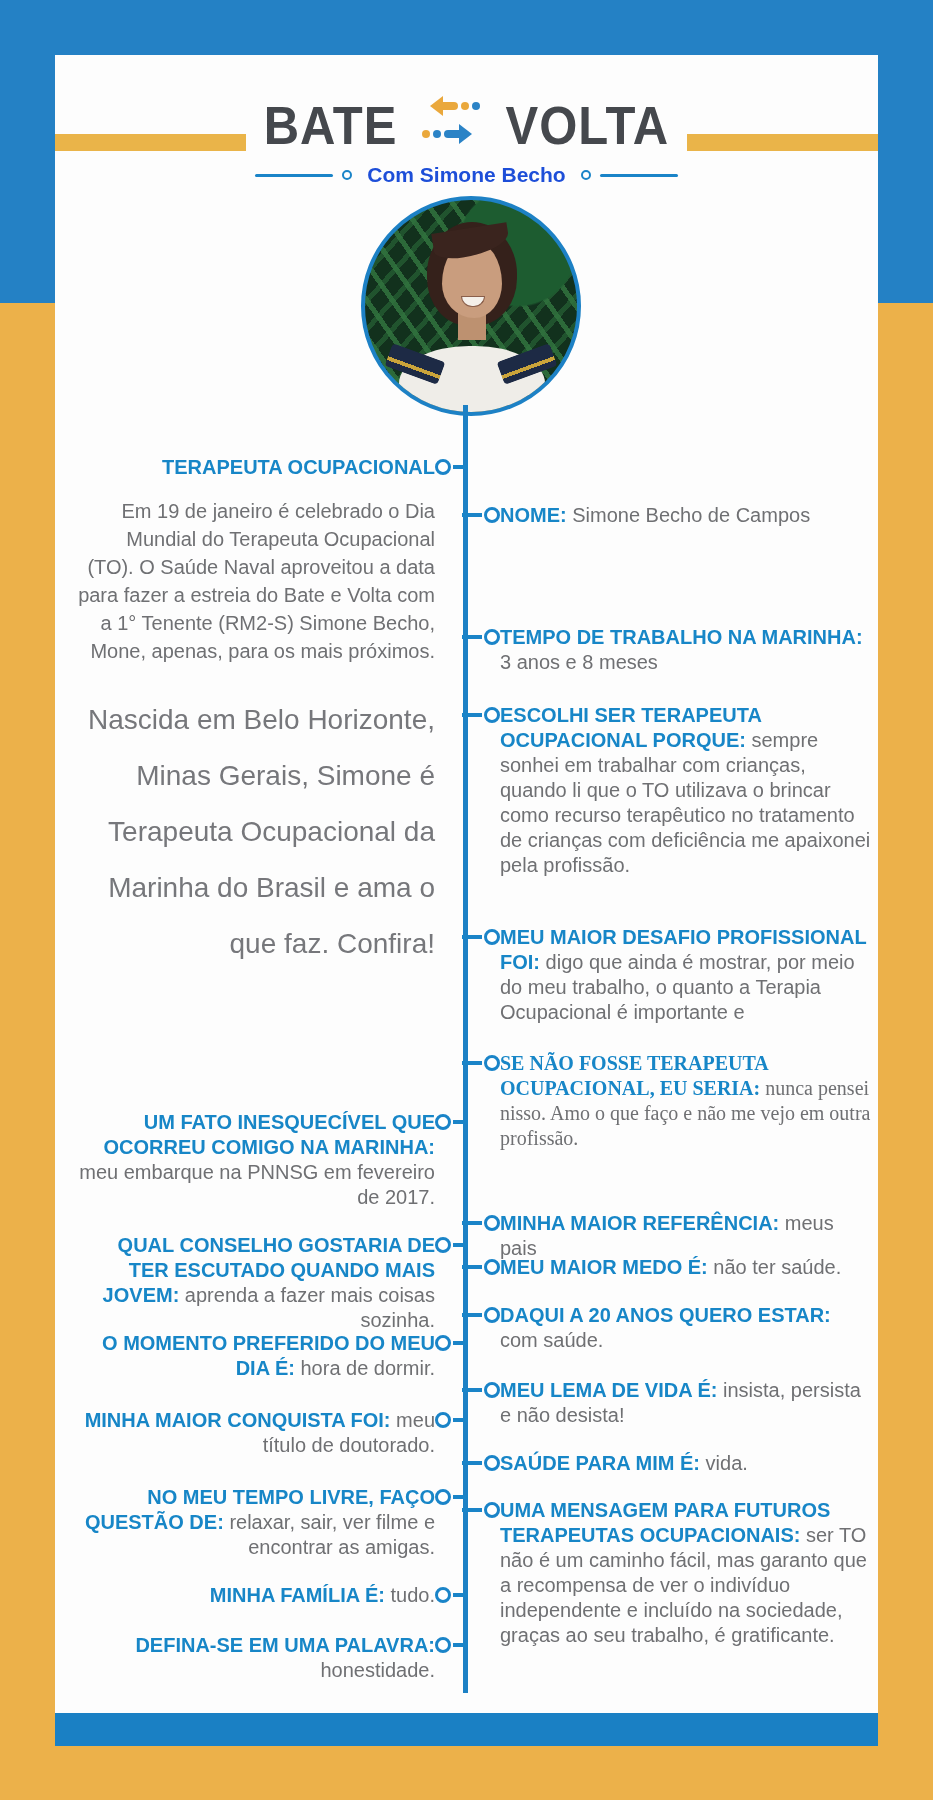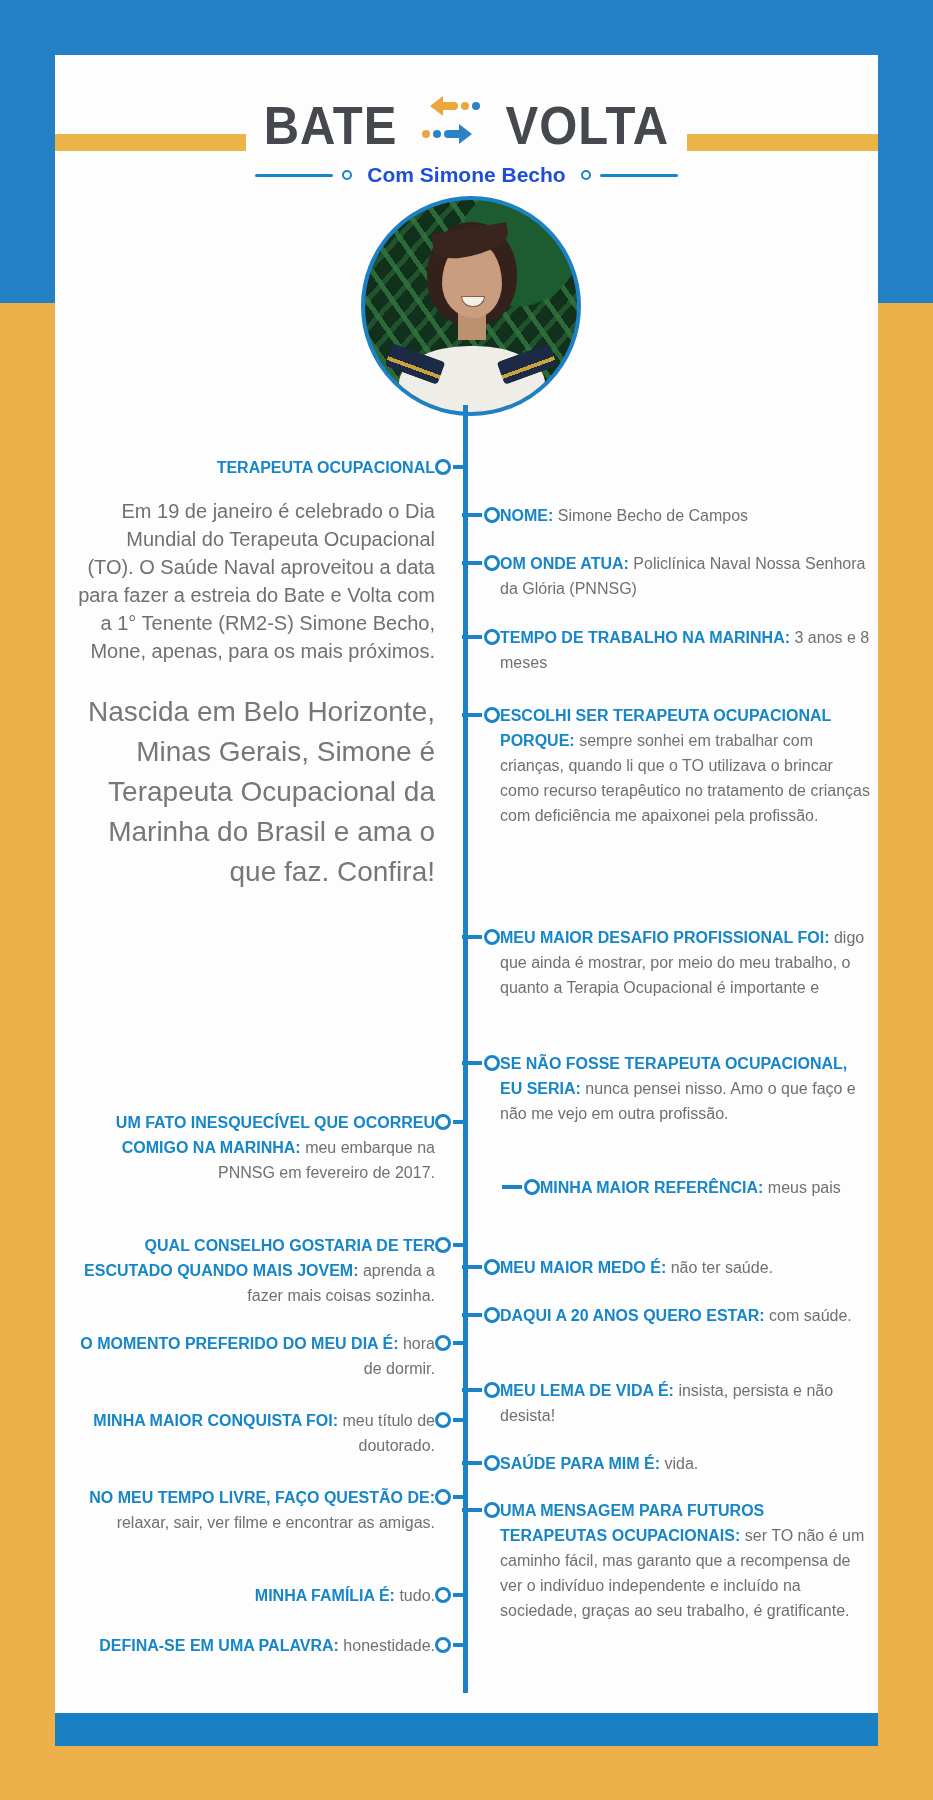--- a/index.html
+++ b/index.html
@@ -39,37 +39,37 @@
   .photo .ep.r{right:22px;bottom:36px;transform:rotate(-20deg);border-radius:4px;}
   .photo .neck{position:absolute;left:93px;top:110px;width:28px;height:30px;background:#bd9170;}
   .photo .hair{position:absolute;left:62px;top:22px;width:90px;height:104px;background:#35211b;border-radius:50% 50% 46% 46%;}
   .photo .face{position:absolute;left:77px;top:40px;width:60px;height:78px;background:#c99d7e;border-radius:50% 50% 46% 54% / 56% 56% 44% 44%;}
   .photo .fringe{position:absolute;left:68px;top:28px;width:76px;height:28px;background:#3a241e;border-radius:0 0 70% 40%;transform:rotate(-9deg);}
   .photo .smile{position:absolute;left:96px;top:96px;width:22px;height:9px;border-radius:0 0 20px 20px;background:#f4efe9;border:1px solid #8a5f4b;}
 
   
   .tline{position:absolute;left:408px;top:350px;width:5px;height:1288px;background:#1d81c5;}
 
-  .item{position:absolute;font-size:16px;line-height:25px;color:#6f7073;}
+  .item{position:absolute;font-size:20px;line-height:25px;color:#6f7073;}
   .item p{margin:0;}
   .lcol{left:20px;width:360px;text-align:right;}
   .rcol{left:445px;width:372px;text-align:left;}
   .h{color:#1786c7;font-weight:bold;}
   .marker{position:absolute;top:4px;height:16px;display:flex;align-items:center;}
   .marker .mdot{width:10px;height:10px;border:3px solid #1a84c8;background:#fff;border-radius:50%;flex:none;}
   .marker .mtick{flex:1;height:4px;background:#1a84c8;}
   .marker.ml{right:-33px;width:33px;}
   .marker.ml .mtick{margin-left:2px;}
   .marker.mr{left:-38px;width:38px;}
   .marker.mr .mtick{margin-right:2px;}
 
   .intro-para{position:absolute;left:20px;top:442px;width:360px;text-align:right;
     font-size:20px;line-height:28px;color:#6f7073;margin:0;}
   .quote{position:absolute;left:20px;top:637px;width:360px;text-align:right;
-    font-size:28px;line-height:40px;color:#76777b;margin:0;}
+    font-size:28px;line-height:56px;color:#76777b;margin:0;}
 </style>
 </head>
 <body>
 
 <div class="stage">
   <div class="bg-top"></div>
 
   <div class="card">
 
     <div class="title-row">
@@ -181,28 +181,20 @@
     </div>
 
     <div class="item rcol" style="top:448px;">
       <span class="marker mr">
           <span class="mtick"></span>
           <span class="mdot"></span>
         </span>
       <p><span class="h">NOME:</span>
          <span>Simone Becho de Campos</span></p>
     </div>
-    <div class="item rcol" style="top:496px;">
-      <span class="marker mr">
-          <span class="mtick"></span>
-          <span class="mdot"></span>
-        </span>
-      <p><span class="h">OM ONDE ATUA:</span>
-         <span>Policlínica Naval Nossa Senhora da Glória (PNNSG)</span></p>
-    </div>
     <div class="item rcol" style="top:570px;">
       <span class="marker mr">
           <span class="mtick"></span>
           <span class="mdot"></span>
         </span>
       <p><span class="h">TEMPO DE TRABALHO NA MARINHA:</span>
          <span>3 anos e 8 meses</span></p>
     </div>
     <div class="item rcol" style="top:648px;">
       <span class="marker mr">
@@ -213,29 +205,29 @@
          <span>sempre sonhei em trabalhar com crianças, quando li que o TO utilizava o brincar como recurso terapêutico no tratamento de crianças com deficiência me apaixonei pela profissão.</span></p>
     </div>
     <div class="item rcol" style="top:870px;">
       <span class="marker mr">
           <span class="mtick"></span>
           <span class="mdot"></span>
         </span>
       <p><span class="h">MEU MAIOR DESAFIO PROFISSIONAL FOI:</span>
          <span>digo que ainda é mostrar, por meio do meu trabalho, o quanto a Terapia Ocupacional é importante e</span></p>
     </div>
-    <div class="item rcol" style="top:996px;">
+    <div class="item rcol" style="top:996px;font-family:Liberation Serif, serif;">
       <span class="marker mr">
           <span class="mtick"></span>
           <span class="mdot"></span>
         </span>
       <p><span class="h">SE NÃO FOSSE TERAPEUTA OCUPACIONAL, EU SERIA:</span>
          <span>nunca pensei nisso. Amo o que faço e não me vejo em outra profissão.</span></p>
     </div>
-    <div class="item rcol" style="top:1120px;margin-left:40px;">
+    <div class="item rcol" style="top:1156px;">
       <span class="marker mr">
           <span class="mtick"></span>
           <span class="mdot"></span>
         </span>
       <p><span class="h">MINHA MAIOR REFERÊNCIA:</span>
          <span>meus pais</span></p>
     </div>
     <div class="item rcol" style="top:1200px;">
       <span class="marker mr">
           <span class="mtick"></span>

